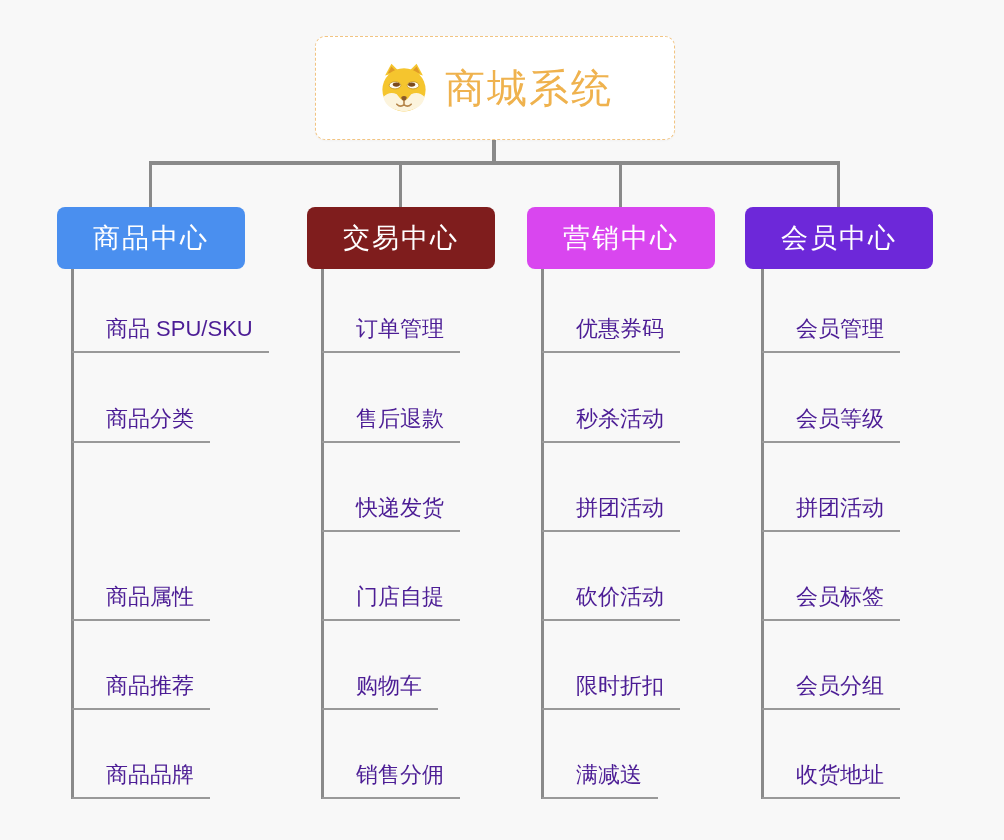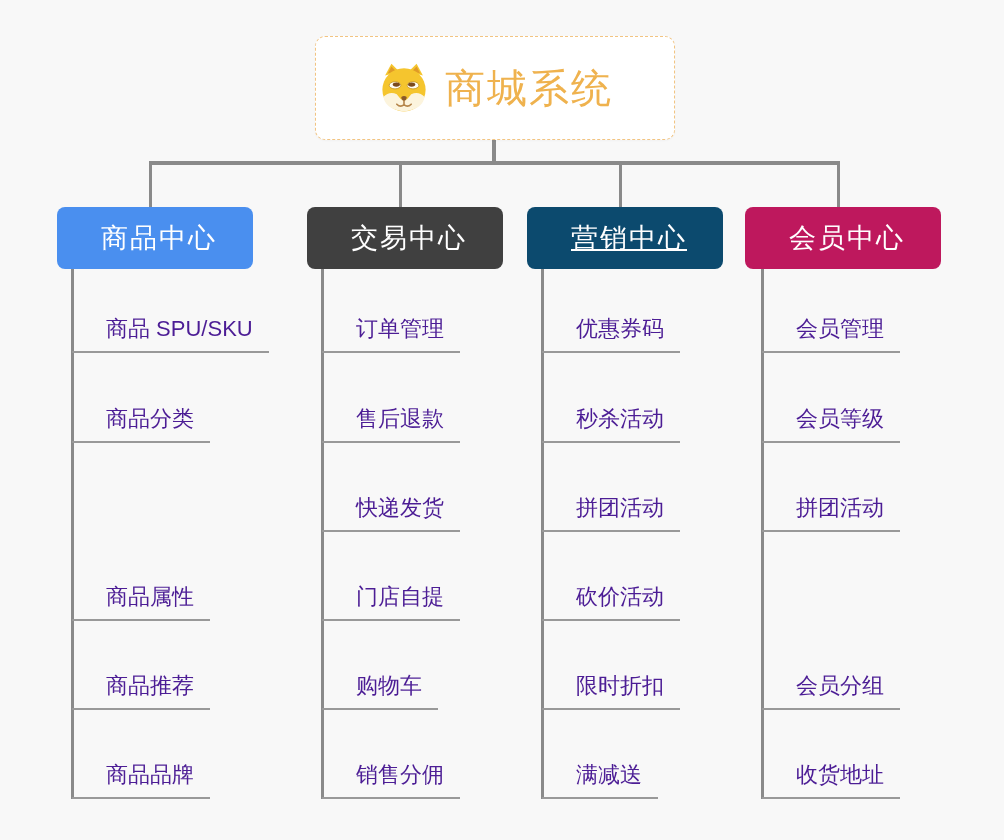--- a/index.html
+++ b/index.html
@@ -24,21 +24,21 @@
   .bus{left:149px;top:161px;width:691px;height:4px;}
   .bdrop{top:161px;width:3px;height:46px;}
   .bd1{left:149px}.bd2{left:399px}.bd3{left:619px}.bd4{left:837px}
   .trunk{top:269px;width:3px;height:530px;}
   .t1{left:71px}.t2{left:321px}.t3{left:541px}.t4{left:761px}
 
   
   .branch{
     position:absolute;top:207px;width:188px;height:62px;border-radius:8px;
     color:#ffffff;font-size:27px;display:flex;align-items:center;justify-content:center;
-    letter-spacing:2px;cursor:pointer;white-space:nowrap;padding-left:8px;
+    letter-spacing:2px;cursor:pointer;white-space:nowrap;
   }
   .b1{left:57px}.b2{left:307px}.b3{left:527px}.b4{left:745px}
 
   
   .child{
     position:absolute;height:42px;box-sizing:border-box;width:max-content;
     border-bottom:2px solid #999999;color:#4c1d95;font-size:22px;
     padding:0 16px 7px 34px;display:flex;align-items:flex-end;
     white-space:nowrap;cursor:pointer;
   }
@@ -75,23 +75,23 @@
         <ellipse cx="40" cy="25" rx="6.5" ry="4" fill="#fffdf4" stroke="#c79a2c" stroke-width="1"></ellipse>
         <ellipse cx="38.5" cy="24.2" rx="4" ry="2.4" fill="#7a4a1e"></ellipse>
         <path d="M27 38 Q30 36 33 38 Q33 41.5 30 42.5 Q27 41.5 27 38 Z" fill="#8a5a2a"></path>
         <path d="M30 42.5 L30 46.5 M22 46 Q26 50 30 46.5 Q34 50 38 46" fill="none" stroke="#b5854a" stroke-width="1.8" stroke-linecap="round"></path>
       </svg>
     </span>
     <span class="root-title">商城系统</span>
   </div>
 
   <div class="branch b1" style="background-color: rgb(74, 143, 239);">商品中心</div>
-  <div class="branch b2" style="background-color: #404040;">交易中心</div>
-  <div class="branch b3" style="background-color: #0c4a6e; text-decoration: underline;">营销中心</div>
-  <div class="branch b4" style="background-color: #be185d;">会员中心</div>
+  <div class="branch b2" style="background-color: #7f1d1d;">交易中心</div>
+  <div class="branch b3" style="background-color: #d946ef;">营销中心</div>
+  <div class="branch b4" style="background-color: #6d28d9;">会员中心</div>
 
   <div class="child c1 r1">商品 SPU/SKU</div>
   <div class="child c1 r2">商品分类</div>
   <div class="child c1 r4">商品属性</div>
   <div class="child c1 r5">商品推荐</div>
   <div class="child c1 r6">商品品牌</div>
 
   <div class="child c2 r2">售后退款</div>
   <div class="child c2 r1">订单管理</div>
   <div class="child c2 r3">快递发货</div>
@@ -102,16 +102,17 @@
   <div class="child c3 r1">优惠券码</div>
   <div class="child c3 r2">秒杀活动</div>
   <div class="child c3 r3">拼团活动</div>
   <div class="child c3 r4">砍价活动</div>
   <div class="child c3 r5">限时折扣</div>
   <div class="child c3 r6">满减送</div>
 
   <div class="child c4 r1">会员管理</div>
   <div class="child c4 r2">会员等级</div>
   <div class="child c4 r3">拼团活动</div>
+  <div class="child c4 r4">会员标签</div>
   <div class="child c4 r5">会员分组</div>
   <div class="child c4 r6">收货地址</div>
 
 </div>
 
 </body></html>

